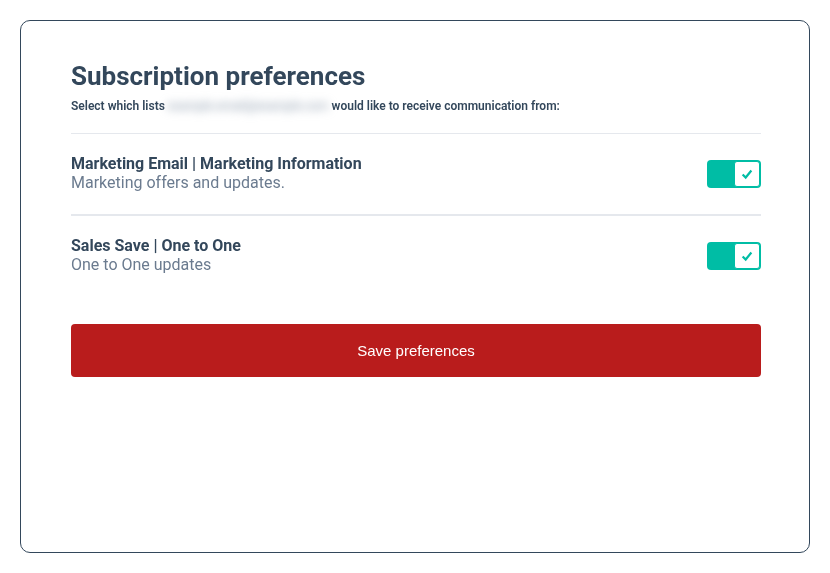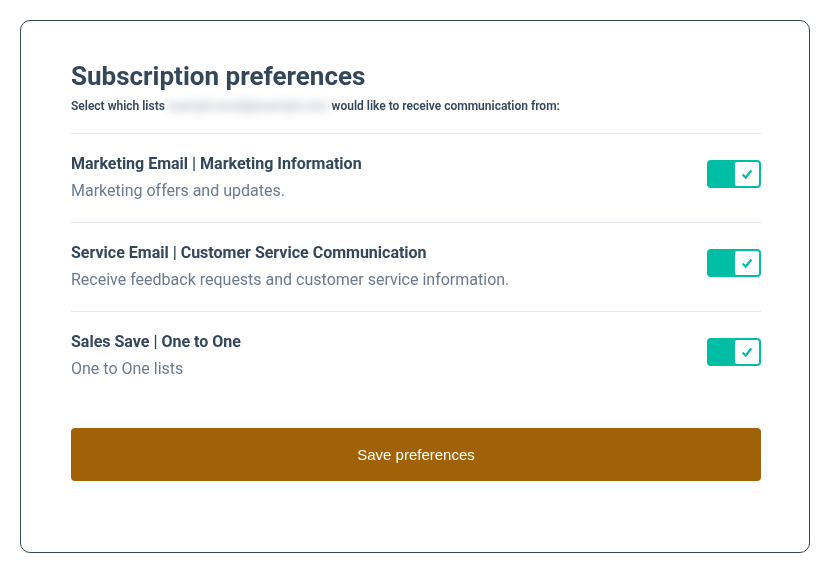--- a/index.html
+++ b/index.html
@@ -53,21 +53,20 @@
     }
     .pref-row {
       display: flex;
       align-items: flex-start;
       justify-content: space-between;
       padding: 20px 0 22px 0;
     }
     .pref-text {
       display: flex;
       flex-direction: column;
-      gap: 8px;
     }
     .pref-title {
       font-size: 16px;
       font-weight: 700;
       color: #33475b;
     }
     .pref-desc {
       font-size: 16px;
       font-weight: 400;
       color: #6b7b8f;
@@ -96,21 +95,21 @@
       justify-content: center;
     }
     .toggle-knob svg {
       width: 14px;
       height: 14px;
       stroke: #00bda5;
       stroke-width: 2.5;
       fill: none;
     }
     .save-btn {
-      background: #a16207;
+      background: #b91c1c;
       color: #ffffff;
       font-size: 15px;
       font-weight: 500;
       border: none;
       border-radius: 4px;
       padding: 18px 0;
       margin-top: 28px;
       cursor: pointer;
       width: 100%;
     }
@@ -135,40 +134,27 @@
       <div class="toggle-knob">
         <svg viewBox="0 0 16 16">
             <polyline points="3,8.5 6.5,12 13,4"></polyline>
           </svg>
       </div>
     </div>
   </div>
 
   <hr class="divider">
 
-  <div class="pref-row">
-    <div class="pref-text">
-      <div class="pref-title">Service Email | Customer Service Communication</div>
-      <div class="pref-desc">Receive feedback requests and customer service information.</div>
-    </div>
-    <div class="toggle">
-      <div class="toggle-knob">
-        <svg viewBox="0 0 16 16">
-            <polyline points="3,8.5 6.5,12 13,4"></polyline>
-          </svg>
-      </div>
-    </div>
-  </div>
 
   <hr class="divider">
 
   <div class="pref-row">
     <div class="pref-text">
       <div class="pref-title">Sales Save | One to One</div>
-      <div class="pref-desc">One to One lists</div>
+      <div class="pref-desc">One to One updates</div>
     </div>
     <div class="toggle">
       <div class="toggle-knob">
         <svg viewBox="0 0 16 16">
             <polyline points="3,8.5 6.5,12 13,4"></polyline>
           </svg>
       </div>
     </div>
   </div>
 

